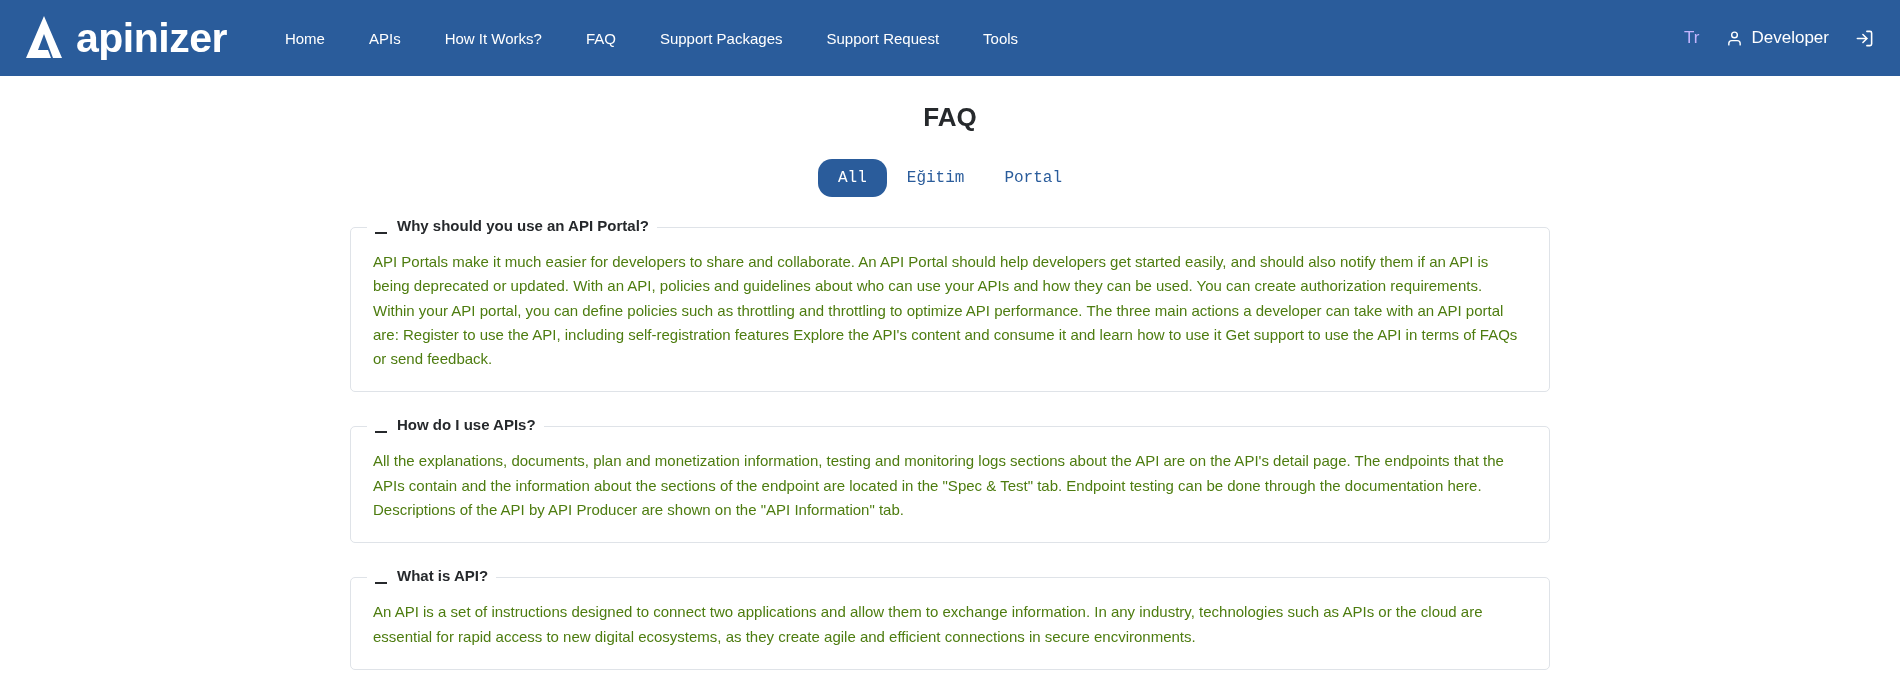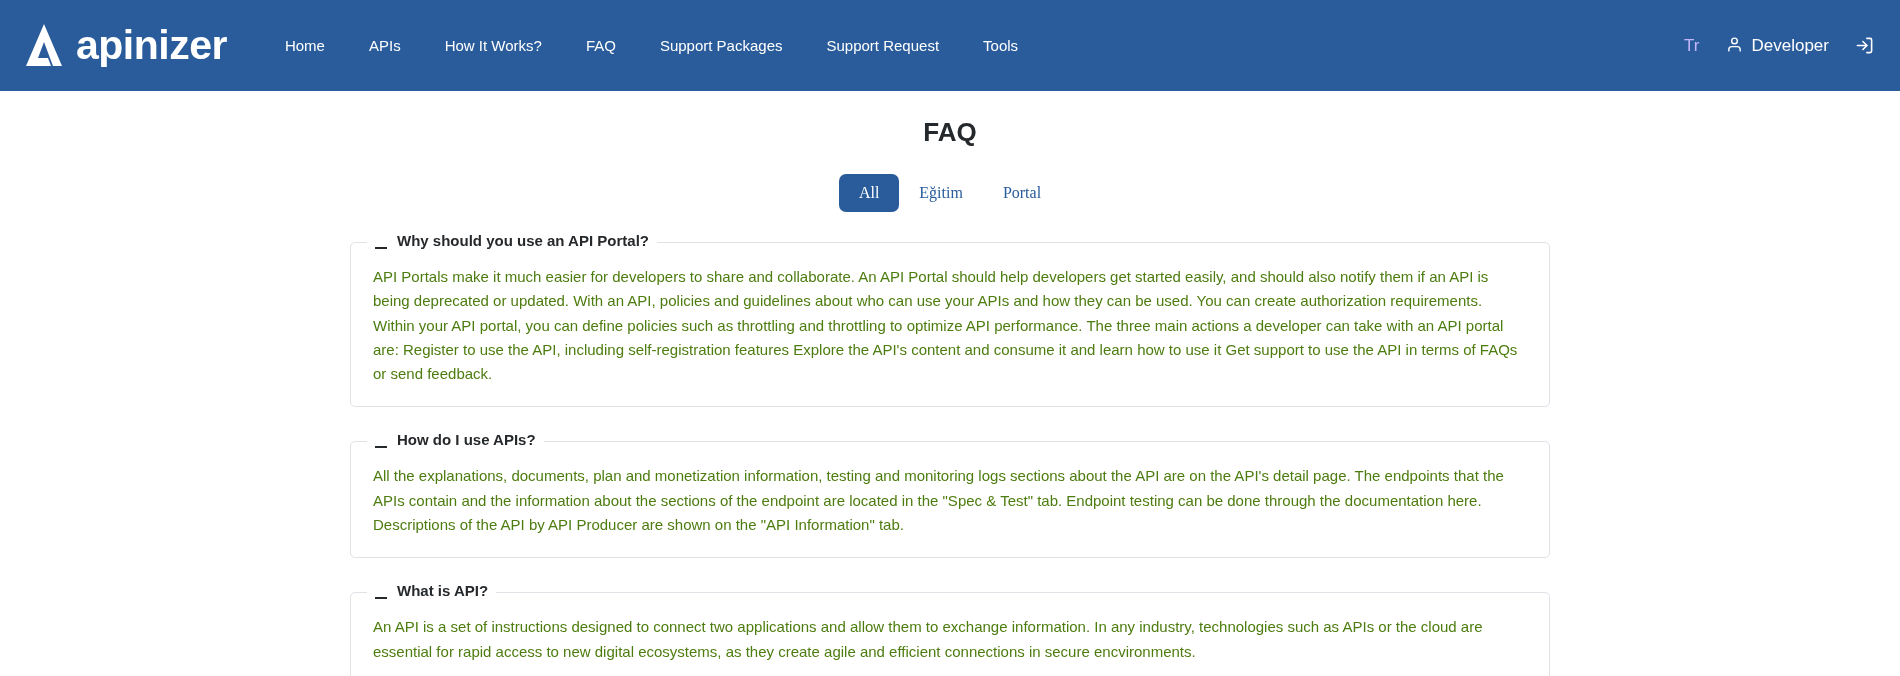--- a/index.html
+++ b/index.html
@@ -5,21 +5,21 @@
   * { box-sizing: border-box; margin: 0; padding: 0; }
   html, body {
     width: 1900px;
     height: 676px;
     background: #ffffff;
     font-family: "Liberation Sans", sans-serif;
     -webkit-font-smoothing: antialiased;
   }
   
   .navbar {
-    height: 91px;
+    height: 76px;
     background: #2a5c9b;
     display: flex;
     align-items: center;
     padding: 0 26px 0 18px;
     position: relative;
   }
   .brand {
     display: flex;
     align-items: center;
     gap: 6px;
@@ -56,21 +56,21 @@
     align-items: center;
     gap: 26px;
   }
   .lang {
     color: #c4b5fd;
     font-size: 17px;
     cursor: pointer;
   }
   .user {
     display: flex;
-    align-items: flex-start;
+    align-items: center;
     gap: 9px;
     color: #ffffff;
     font-size: 17px;
     cursor: pointer;
   }
   .icon-svg { display: block; }
   .logout { cursor: pointer; display: flex; align-items: center; }
 
   
   .content {
@@ -89,23 +89,23 @@
     align-items: center;
     gap: 0px;
     margin-bottom: 30px;
   }
   .filter-btn {
     font-size: 16px;
     padding: 10px 20px;
     border: none;
     background: transparent;
     color: #2a5c9b;
-    border-radius: 7px;
-    cursor: pointer;
-    font-family: Liberation Serif, serif;
+    border-radius: 14px;
+    cursor: pointer;
+    font-family: Liberation Mono, monospace;
   }
   .filter-btn.active {
     background: #2a5c9b;
     color: #ffffff;
   }
   .faq-list {
     width: 1200px;
     margin: 0 auto;
   }
   .faq-item {

